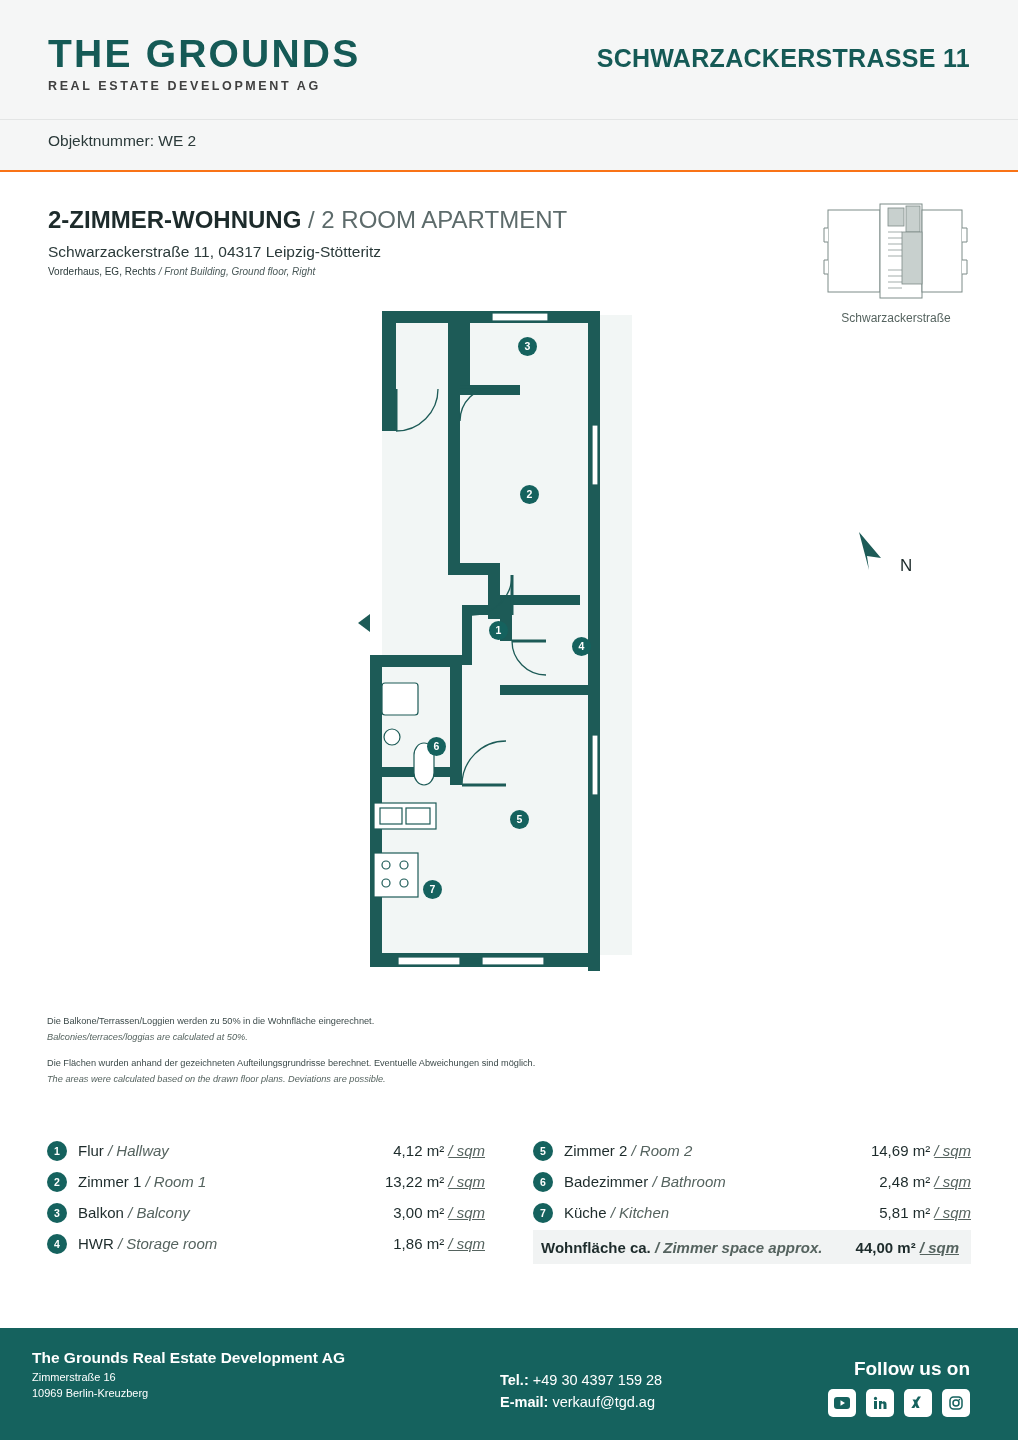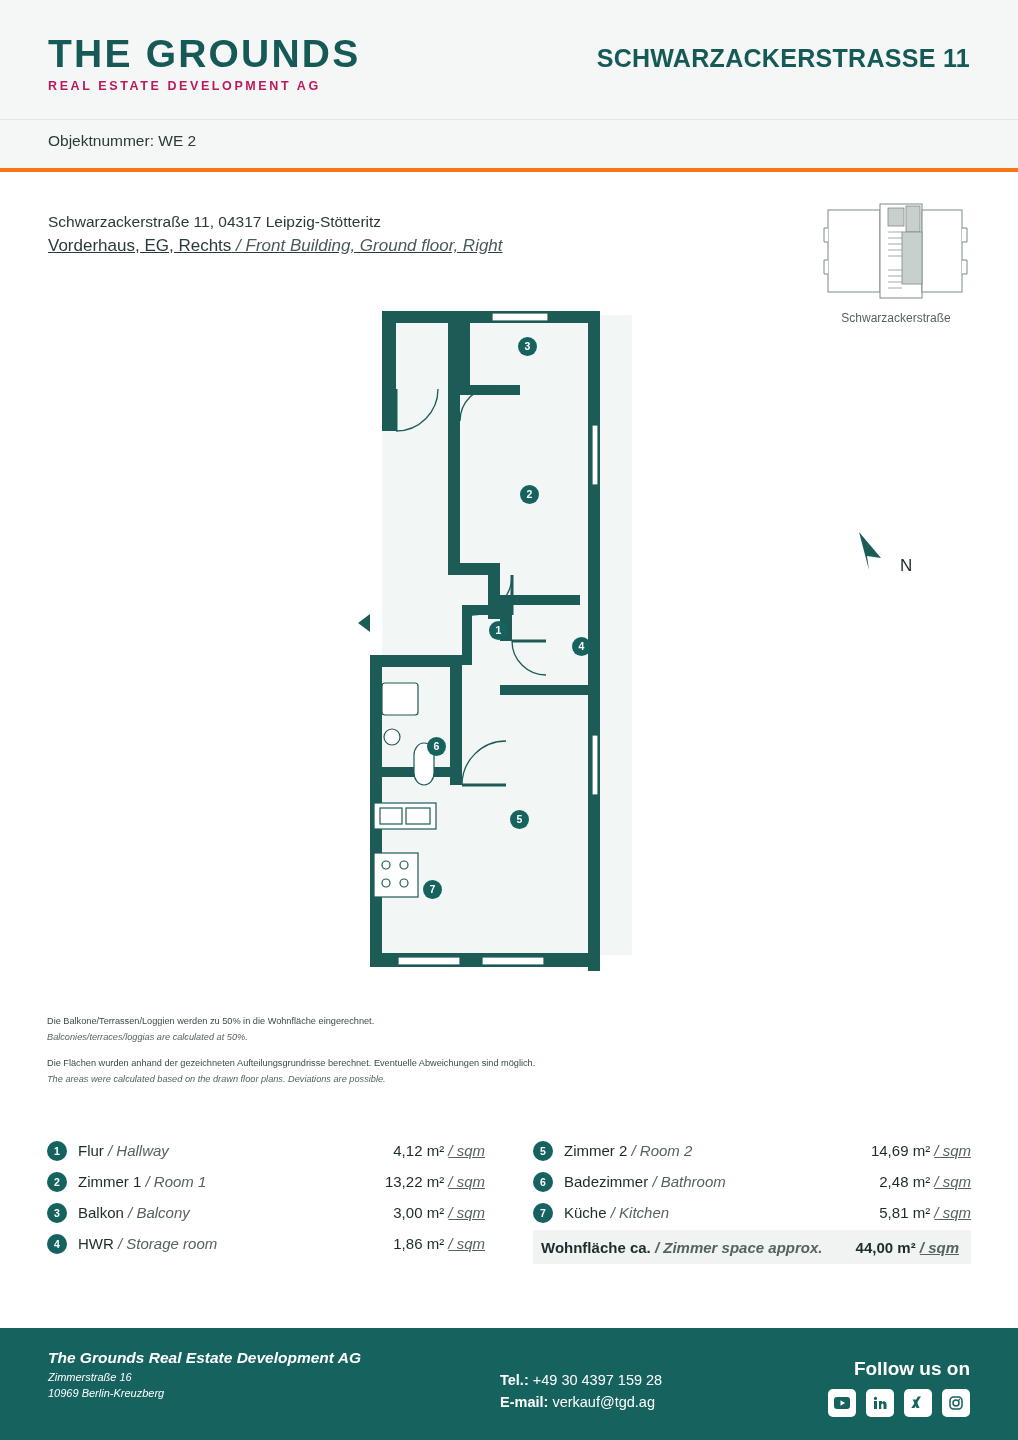--- a/index.html
+++ b/index.html
@@ -27,53 +27,53 @@
     letter-spacing: 2.2px;
     font-weight: 700;
     color: #155a56;
     line-height: 1;
     font-family: "Liberation Sans", sans-serif;
   }
   .logo-sub {
     margin-top: 6px;
     font-size: 12.5px;
     letter-spacing: 2.6px;
-    color: #be185d;
+    color: #404040;
     font-weight: 700;
   }
   .header-title {
     position: absolute;
     right: 48px;
     top: 44px;
     font-size: 25px;
     font-weight: 700;
     letter-spacing: 0.3px;
     color: #155a56;
   }
   .objnr-bar {
     height: 52px;
     background: #f5f6f6;
-    border-bottom: 4px solid #f97316;
+    border-bottom: 2px solid #f97316;
     position: relative;
   }
   .objnr {
     position: absolute;
     left: 48px;
     top: 12px;
     font-size: 15.5px;
     color: #2b3a3a;
   }
 
   
   .title-wrap { position: absolute; left: 48px; top: 205px; }
   .t1 { font-size: 24px; line-height: 1.25; color: #2b3a3a; }
   .t1 b { font-weight: 700; color: #1d2b2b; }
   .t1 .light { color: #5d6b6b; }
   .t2 { font-size: 15.5px; margin-top: 8px; color: #2b3a3a; }
-  .t3 { font-size: 17px; margin-top: 5px; color: #2b3a3a; text-decoration: underline; }
+  .t3 { font-size: 10px; margin-top: 5px; color: #2b3a3a; }
   .t3 .ital { font-style: italic; color: #4a5959; }
 
   
   .sitemap { position: absolute; right: 48px; top: 198px; width: 148px; }
   .sitemap svg { display: block; }
   .sitemap-label {
     text-align: center;
     font-size: 12px;
     color: #55635f;
     margin-top: 3px;
@@ -140,21 +140,21 @@
   }
   .legend-row.total .name { font-weight: 700; }
   .legend-row.total .area { font-weight: 700; }
 
   
   .footer {
     position: absolute; left: 0; bottom: 0;
     width: 1018px; height: 112px;
     background: #15625e; color: #ffffff;
   }
-  .f-left { position: absolute; left: 48px; top: 21px; font-style: italic; }
+  .f-left { position: absolute; left: 32px; top: 21px; }
   .f-company { font-size: 15.5px; font-weight: 700; }
   .f-line { font-size: 11px; margin-top: 4px; }
   .f-mid { position: absolute; left: 500px; top: 42px; font-size: 14.5px; line-height: 1.5; }
   .f-mid b { font-weight: 700; }
   .f-right { position: absolute; right: 48px; top: 30px; text-align: right; }
   .f-follow { font-size: 19px; font-weight: 700; margin-bottom: 9px; }
   .social { display: flex; gap: 10px; justify-content: flex-end; }
   .soc {
     width: 28px; height: 28px; border-radius: 5px;
     background: #ffffff; color: #15625e;
@@ -172,20 +172,24 @@
       <div class="logo-main">THE GROUNDS</div>
       <div class="logo-sub">REAL ESTATE DEVELOPMENT AG</div>
     </div>
     <div class="header-title">SCHWARZACKERSTRASSE 11</div>
   </div>
   <div class="objnr-bar">
     <div class="objnr">Objektnummer: WE 2</div>
   </div>
 
   <div class="title-wrap">
+    <div class="t1">
+      <b>2-ZIMMER-WOHNUNG</b>
+      <span class="light">/ 2 ROOM APARTMENT</span>
+    </div>
     <div class="t2">Schwarzackerstraße 11, 04317 Leipzig-Stötteritz</div>
     <div class="t3">
       <span>Vorderhaus, EG, Rechts</span>
       <span class="ital">/ Front Building, Ground floor, Right</span>
     </div>
   </div>
 
   <div class="sitemap">
     <svg width="148" height="110" viewBox="0 0 148 110">
       <g fill="#ffffff" stroke="#7d8b88" stroke-width="1">

